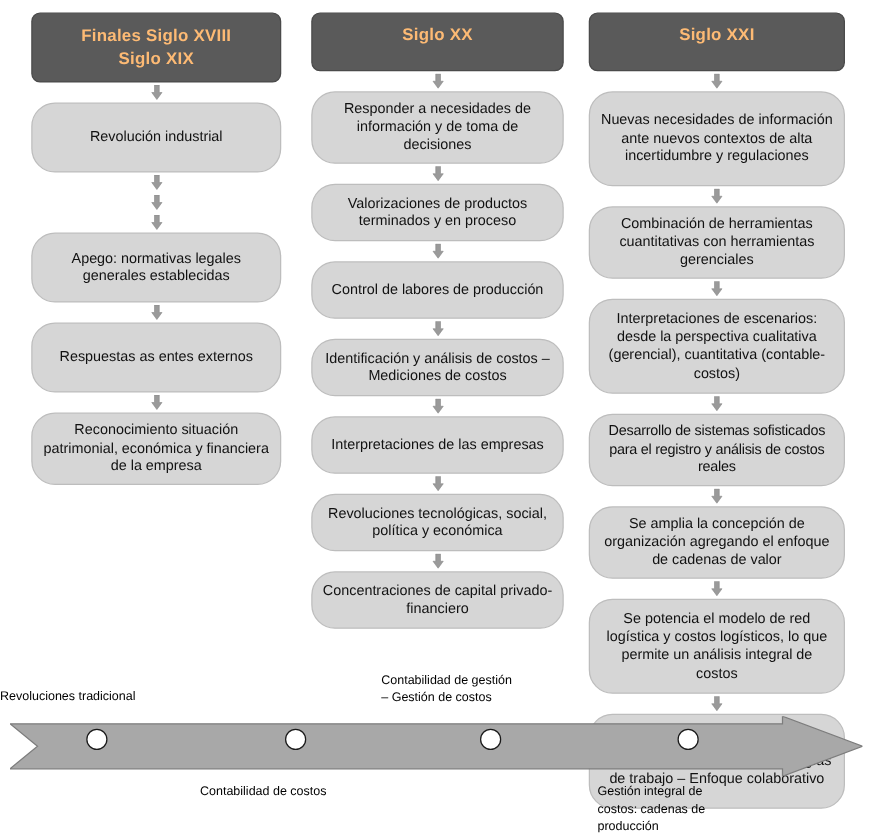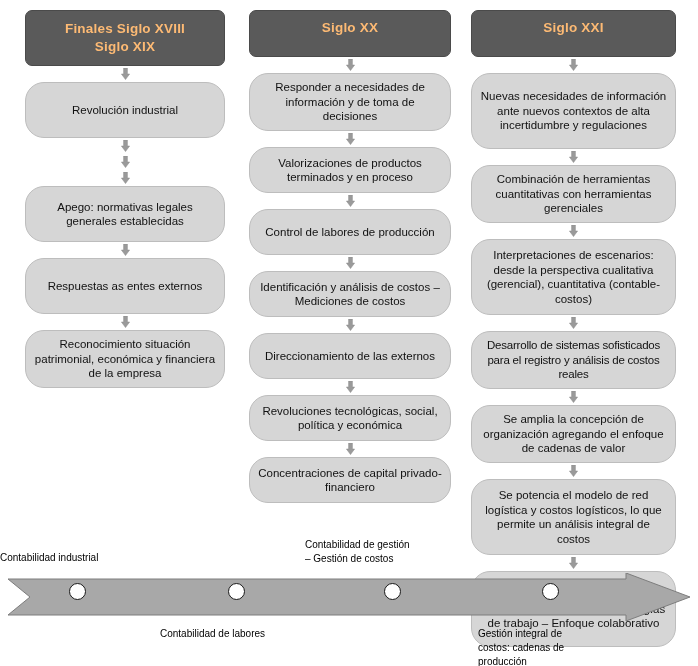--- a/index.html
+++ b/index.html
@@ -229,21 +229,21 @@
     <div class="node-box">
         <span>Identificación  y análisis de costos – Mediciones de costos</span>
       </div>
 
     <div class="connector">
       <svg width="11" height="12" viewBox="0 0 11 12">
           <path d="M3.6 0h3.8v6h2.2L5.5 11.6 1.4 6h2.2z" fill="#9a9a9a" stroke="#8a8a8a" stroke-width="0.5"></path>
         </svg>
     </div>
     <div class="node-box">
-        <span>Direccionamiento  de las externos</span>
+        <span>Interpretaciones  de las empresas</span>
       </div>
 
     <div class="connector">
       <svg width="11" height="12" viewBox="0 0 11 12">
           <path d="M3.6 0h3.8v6h2.2L5.5 11.6 1.4 6h2.2z" fill="#9a9a9a" stroke="#8a8a8a" stroke-width="0.5"></path>
         </svg>
     </div>
     <div class="node-box">
         <span>Revoluciones  tecnológicas, social, política  y económica</span>
       </div>
@@ -335,23 +335,23 @@
     <svg width="682" height="48" viewBox="0 0 682 48" preserveAspectRatio="none">
       <path d="M0 6 L22 24 L0 42 L618 42 L618 48 L682 24 L618 0 L618 6 Z" fill="#a8a8a8" stroke="#7d7d7d" stroke-width="1"></path>
     </svg>
   </div>
 
   <div class="tl-dot" style="left:69px;"></div>
   <div class="tl-dot" style="left:228px;"></div>
   <div class="tl-dot" style="left:384px;"></div>
   <div class="tl-dot" style="left:542px;"></div>
 
-  <div class="tl-label" style="left:0px;   top:6px;  width:160px;">Contabilidad  industrial</div>
-
-  <div class="tl-label" style="left:160px; top:82px; width:156px;">Contabilidad  de labores</div>
+  <div class="tl-label" style="left:0px;   top:6px;  width:160px;">Revoluciones  tradicional</div>
+
+  <div class="tl-label" style="left:160px; top:82px; width:156px;">Contabilidad  de costos</div>
 
   <div class="tl-label" style="left:305px; top:-7px; width:160px;">Contabilidad  de gestión
 – Gestión de costos</div>
 
   <div class="tl-label" style="left:478px; top:82px; width:130px;">Gestión integral de
 costos: cadenas de
 producción</div>
 
 </div>
 

